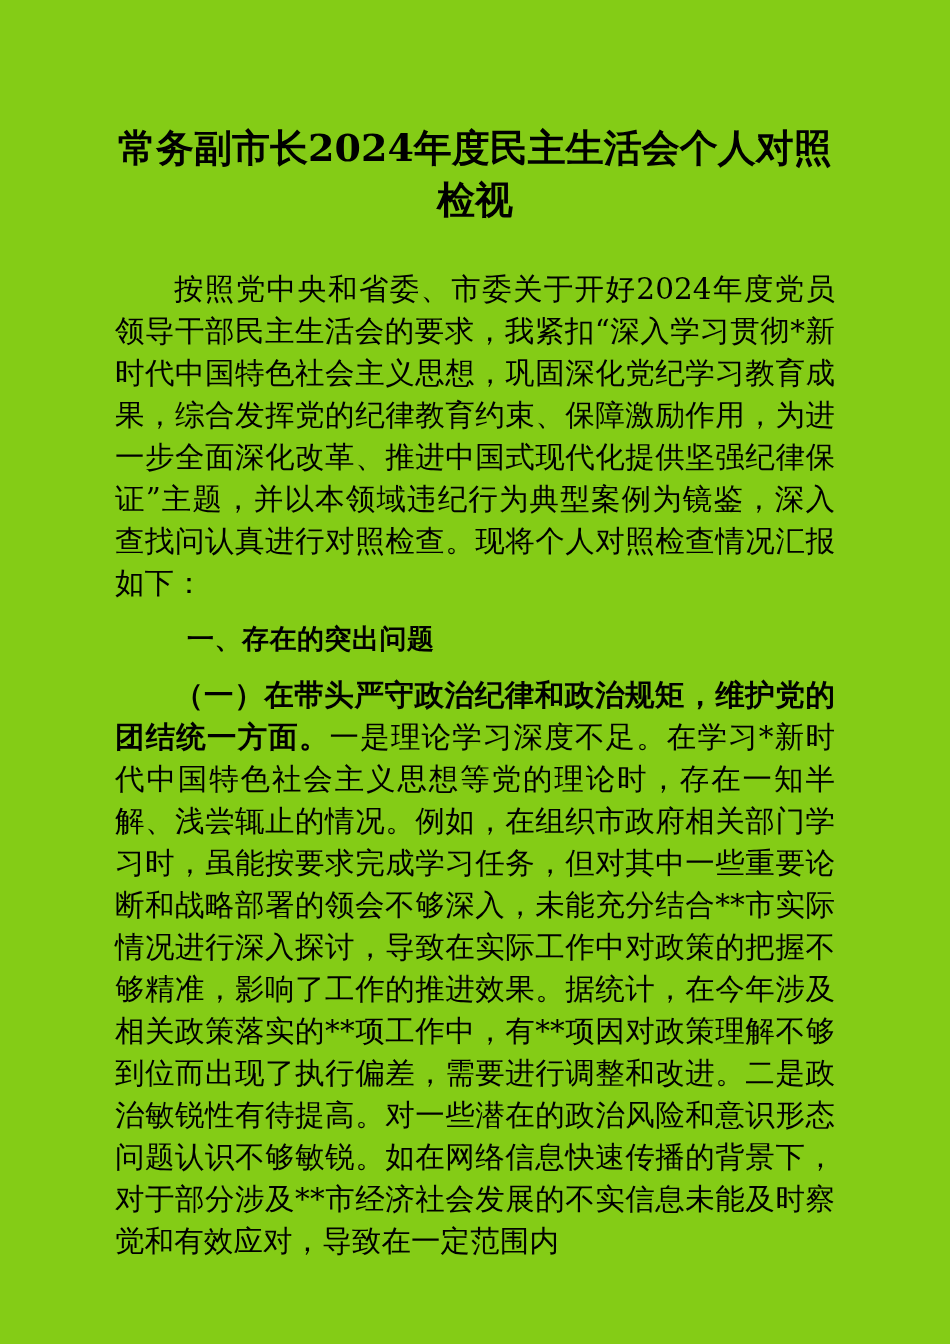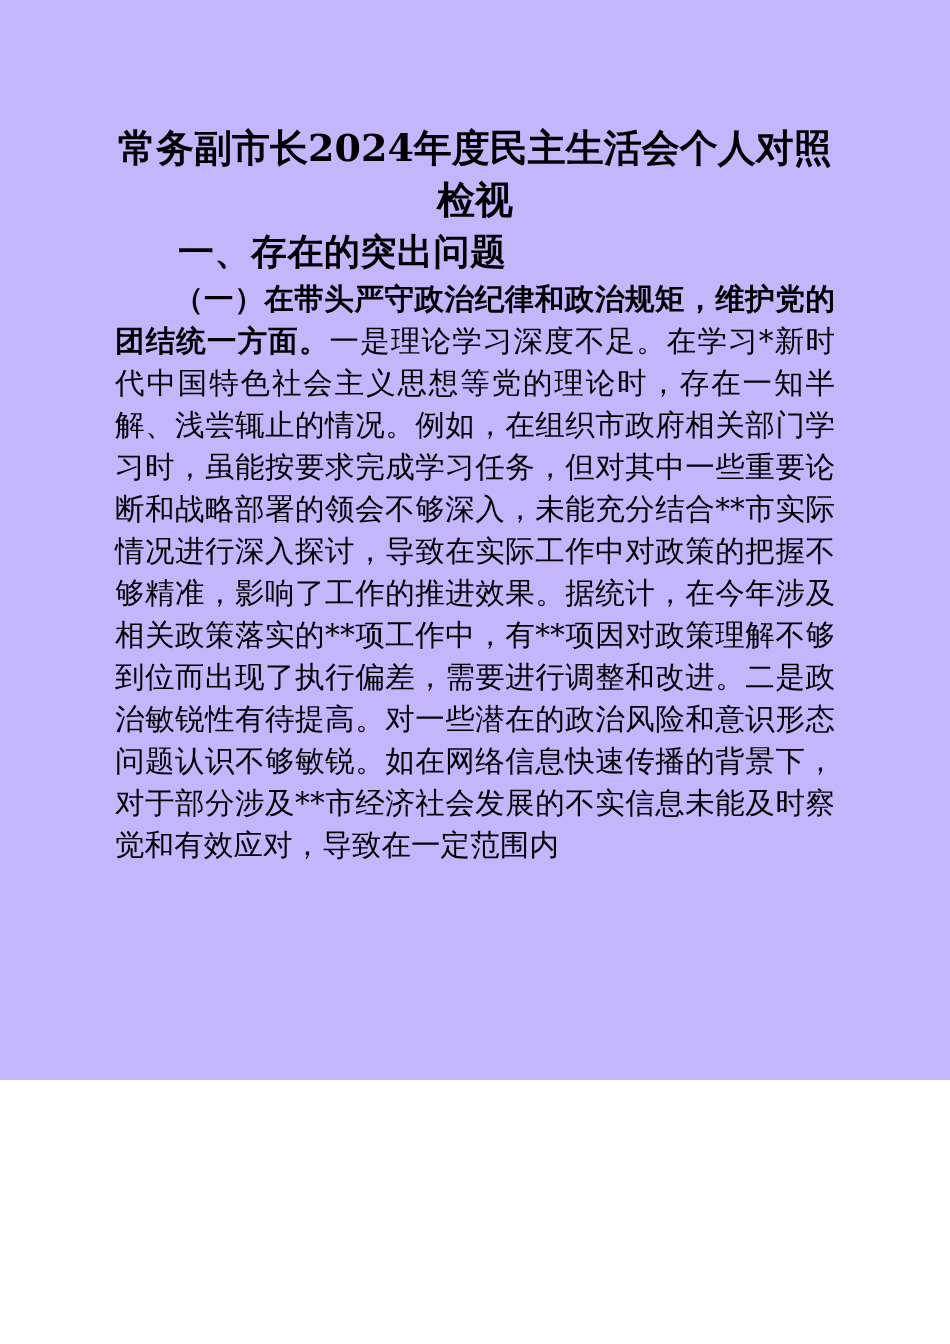--- a/index.html
+++ b/index.html
@@ -10,22 +10,22 @@
   }
 
   body {
     font-family: "DejaVu Serif", serif;
     color: #000000;
   }
 
   #page {
     position: relative;
     width: 950px;
-    height: 1080px;
-    background: #c4b5fd;
+    height: 1344px;
+    background: #84cc16;
     overflow: hidden;
     box-sizing: border-box;
   }
 
   #content {
     position: absolute;
     left: 115px;
     top: 0;
     width: 720px;
   }
@@ -66,36 +66,37 @@
   
   .lead {
     font-weight: bold;
     margin-top: 40px;
   }
 
   
   .h1-heading {
     font-family: "DejaVu Sans", "Liberation Sans", sans-serif;
     font-weight: bold;
-    font-size: 36px;
+    font-size: 27px;
     line-height: 44px;
-    margin: 4px;
+    margin: 13px;
     text-indent: 59px;
     color: #000000;
     letter-spacing: 0.5px;
     word-break: break-all;
   }
 </style>
 </head>
 <body>
 
 <div id="page">
   <div id="content">
 
     <h1 class="doc-title">常务副市长2024年度民主生活会个人对照检视</h1>
 
+    <p class="para first">按照党中央和省委、市委关于开好2024年度党员领导干部民主生活会的要求，我紧扣“深入学习贯彻*新时代中国特色社会主义思想，巩固深化党纪学习教育成果，综合发挥党的纪律教育约束、保障激励作用，为进一步全面深化改革、推进中国式现代化提供坚强纪律保证”主题，并以本领域违纪行为典型案例为镜鉴，深入查找问认真进行对照检查。现将个人对照检查情况汇报如下：</p>
 
     <p class="h1-heading">一、存在的突出问题</p>
 
     <p class="para"><span class="lead">（一）在带头严守政治纪律和政治规矩，维护党的团结统一方面。</span><span>一是理论学习深度不足。在学习*新时代中国特色社会主义思想等党的理论时，存在一知半解、浅尝辄止的情况。例如，在组织市政府相关部门学习时，虽能按要求完成学习任务，但对其中一些重要论断和战略部署的领会不够深入，未能充分结合**市实际情况进行深入探讨，导致在实际工作中对政策的把握不够精准，影响了工作的推进效果。据统计，在今年涉及相关政策落实的**项工作中，有**项因对政策理解不够到位而出现了执行偏差，需要进行调整和改进。二是政治敏锐性有待提高。对一些潜在的政治风险和意识形态问题认识不够敏锐。如在网络信息快速传播的背景下，对于部分涉及**市经济社会发展的不实信息未能及时察觉和有效应对，导致在一定范围内</span></p>
 
   </div>
 </div>
 
 </body></html>

